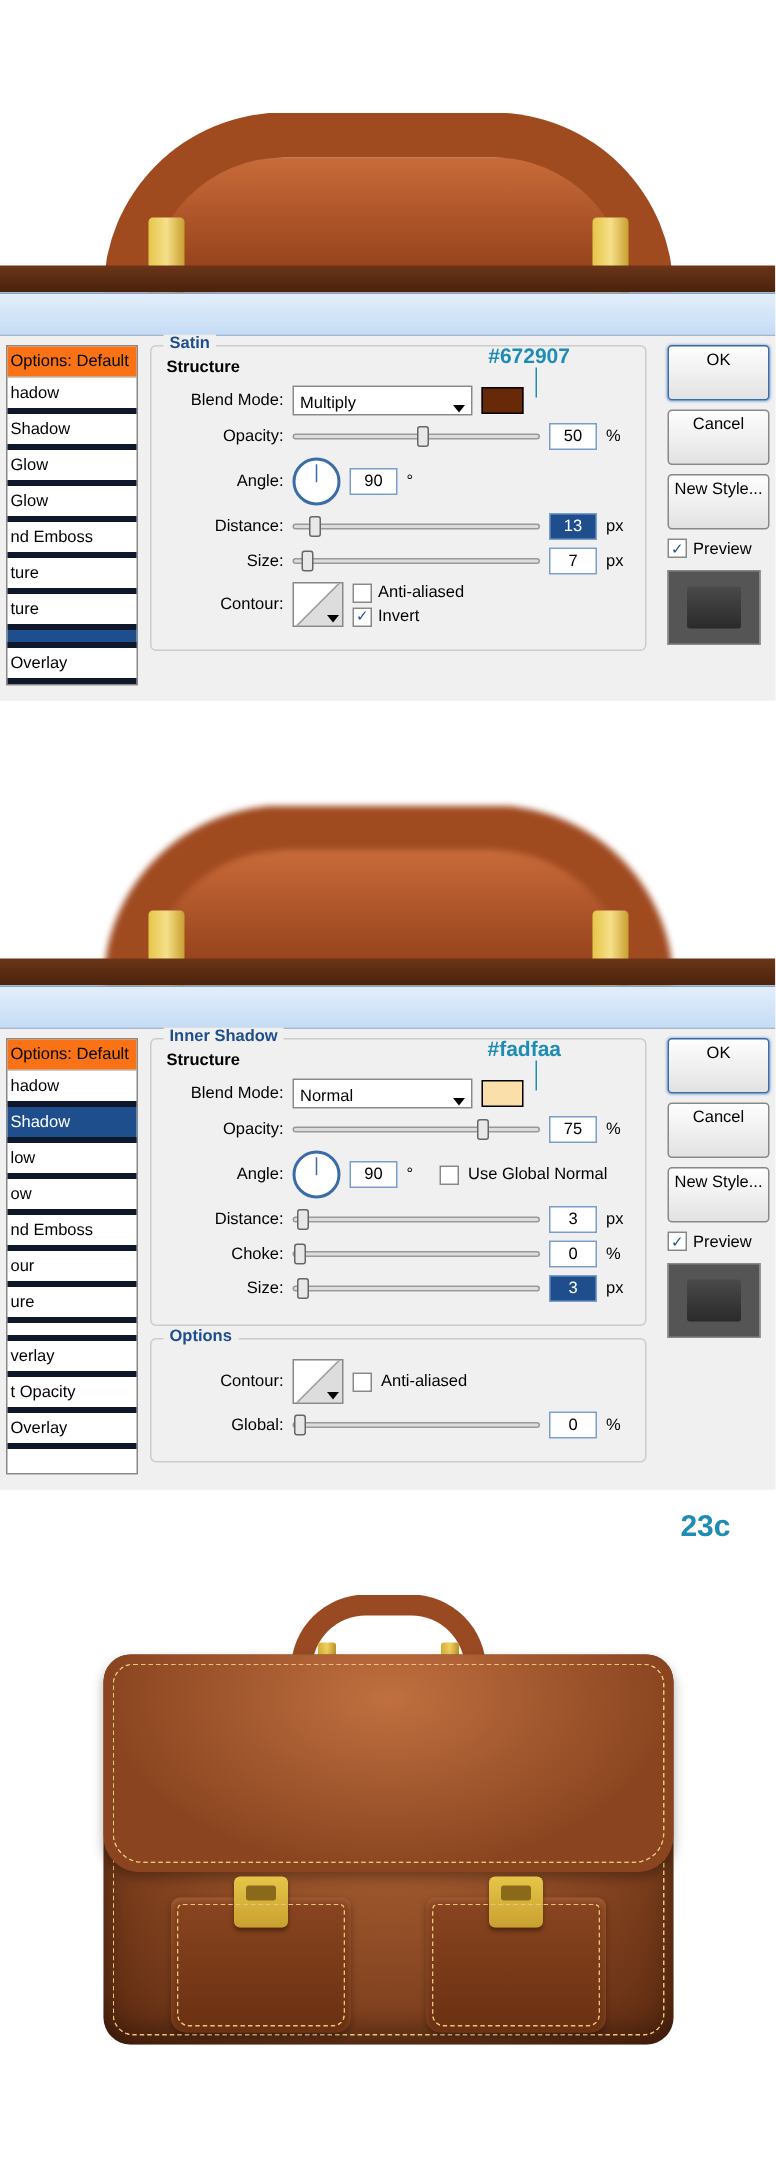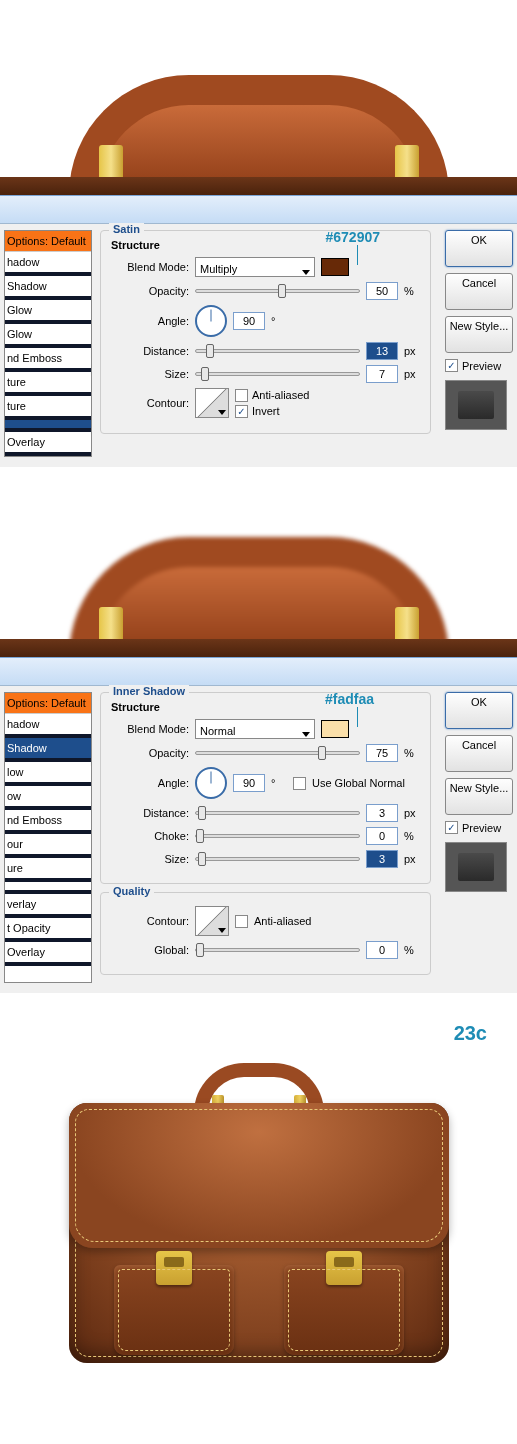--- a/index.html
+++ b/index.html
@@ -244,21 +244,21 @@
           <div class="row">
             <span class="lbl">Size:</span>
             <div class="slider">
                 <div class="thumb" style="left:1%"></div>
               </div>
             <div class="num sel">3</div>
             <span class="unit">px</span>
           </div>
         </div>
         <div class="group">
-          <span class="group-title">Quality</span>
+          <span class="group-title">Options</span>
           <div class="row">
             <span class="lbl">Contour:</span>
             <div class="contour">
                 <div class="ctri"></div>
               </div>
             <span class="chk"></span>
             <span>Anti-aliased</span>
           </div>
           <div class="row">
             <span class="lbl">Global:</span>
@@ -280,21 +280,21 @@
           </div>
         <div class="prev-box">
             <div class="prev-inner"></div>
           </div>
       </div>
     </div>
   </div>
 </div>
 
 <div class="section" style="height:430px">
-  <div class="step-label" style="top:29px;right:30px">23c</div>
+  <div class="step-label" style="top:14px;right:30px">23c</div>
   <div class="briefcase" style="top:70px">
     <div class="bc-handle"></div>
     <div class="bc-clip l"></div>
     <div class="bc-clip r"></div>
     <div class="bc-body">
       <div class="stitch" style="top:6px;left:6px;right:6px;bottom:6px;border-radius:14px"></div>
     </div>
     <div class="bc-flap">
       <div class="stitch" style="top:6px;left:6px;right:6px;bottom:6px;border-radius:14px 14px 20px 20px"></div>
     </div>

